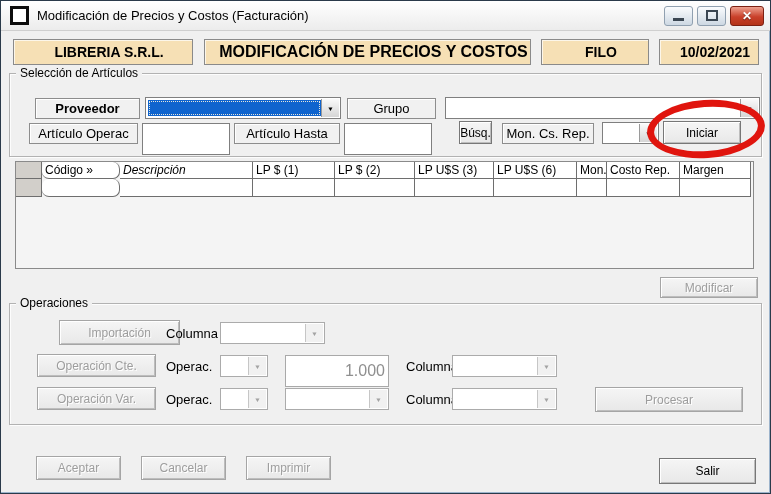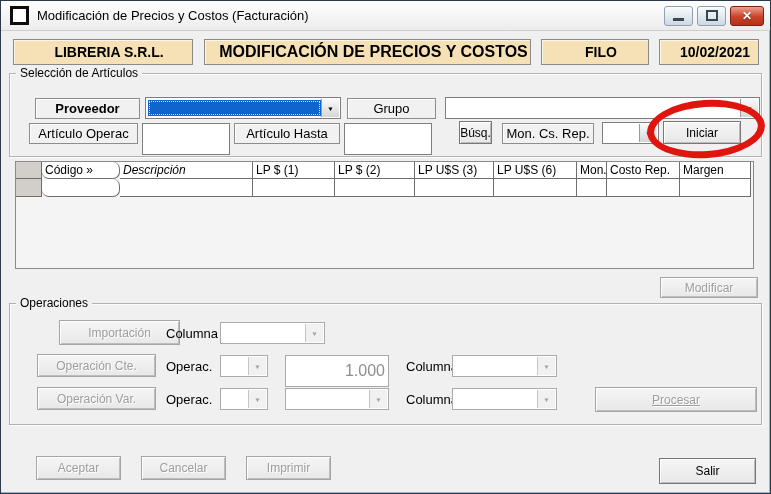--- a/index.html
+++ b/index.html
@@ -206,21 +206,21 @@
         <span class="arrow">▼</span>
       </div>
     </div>
     <span class="slabel" style="left:396px;top:88px;">Columna</span>
     <div class="cbo disabled" style="left:442px;top:84px;width:105px;">
       <div class="val"></div>
       <div class="cbo-btn">
         <span class="arrow">▼</span>
       </div>
     </div>
-    <div class="btn disabled" style="left:585px;top:83px;width:162px;height:25px;text-decoration:underline;">Procesar</div>
+    <div class="btn disabled" style="left:585px;top:83px;width:148px;height:25px;">Procesar</div>
   </div>
 
   <div class="btn disabled" style="left:35px;top:455px;width:85px;height:24px;">Aceptar</div>
   <div class="btn disabled" style="left:140px;top:455px;width:85px;height:24px;">Cancelar</div>
   <div class="btn disabled" style="left:245px;top:455px;width:85px;height:24px;">Imprimir</div>
   <div class="btn" style="left:658px;top:457px;width:97px;height:26px;">Salir</div>
 
 </div>
 
 </body></html>

